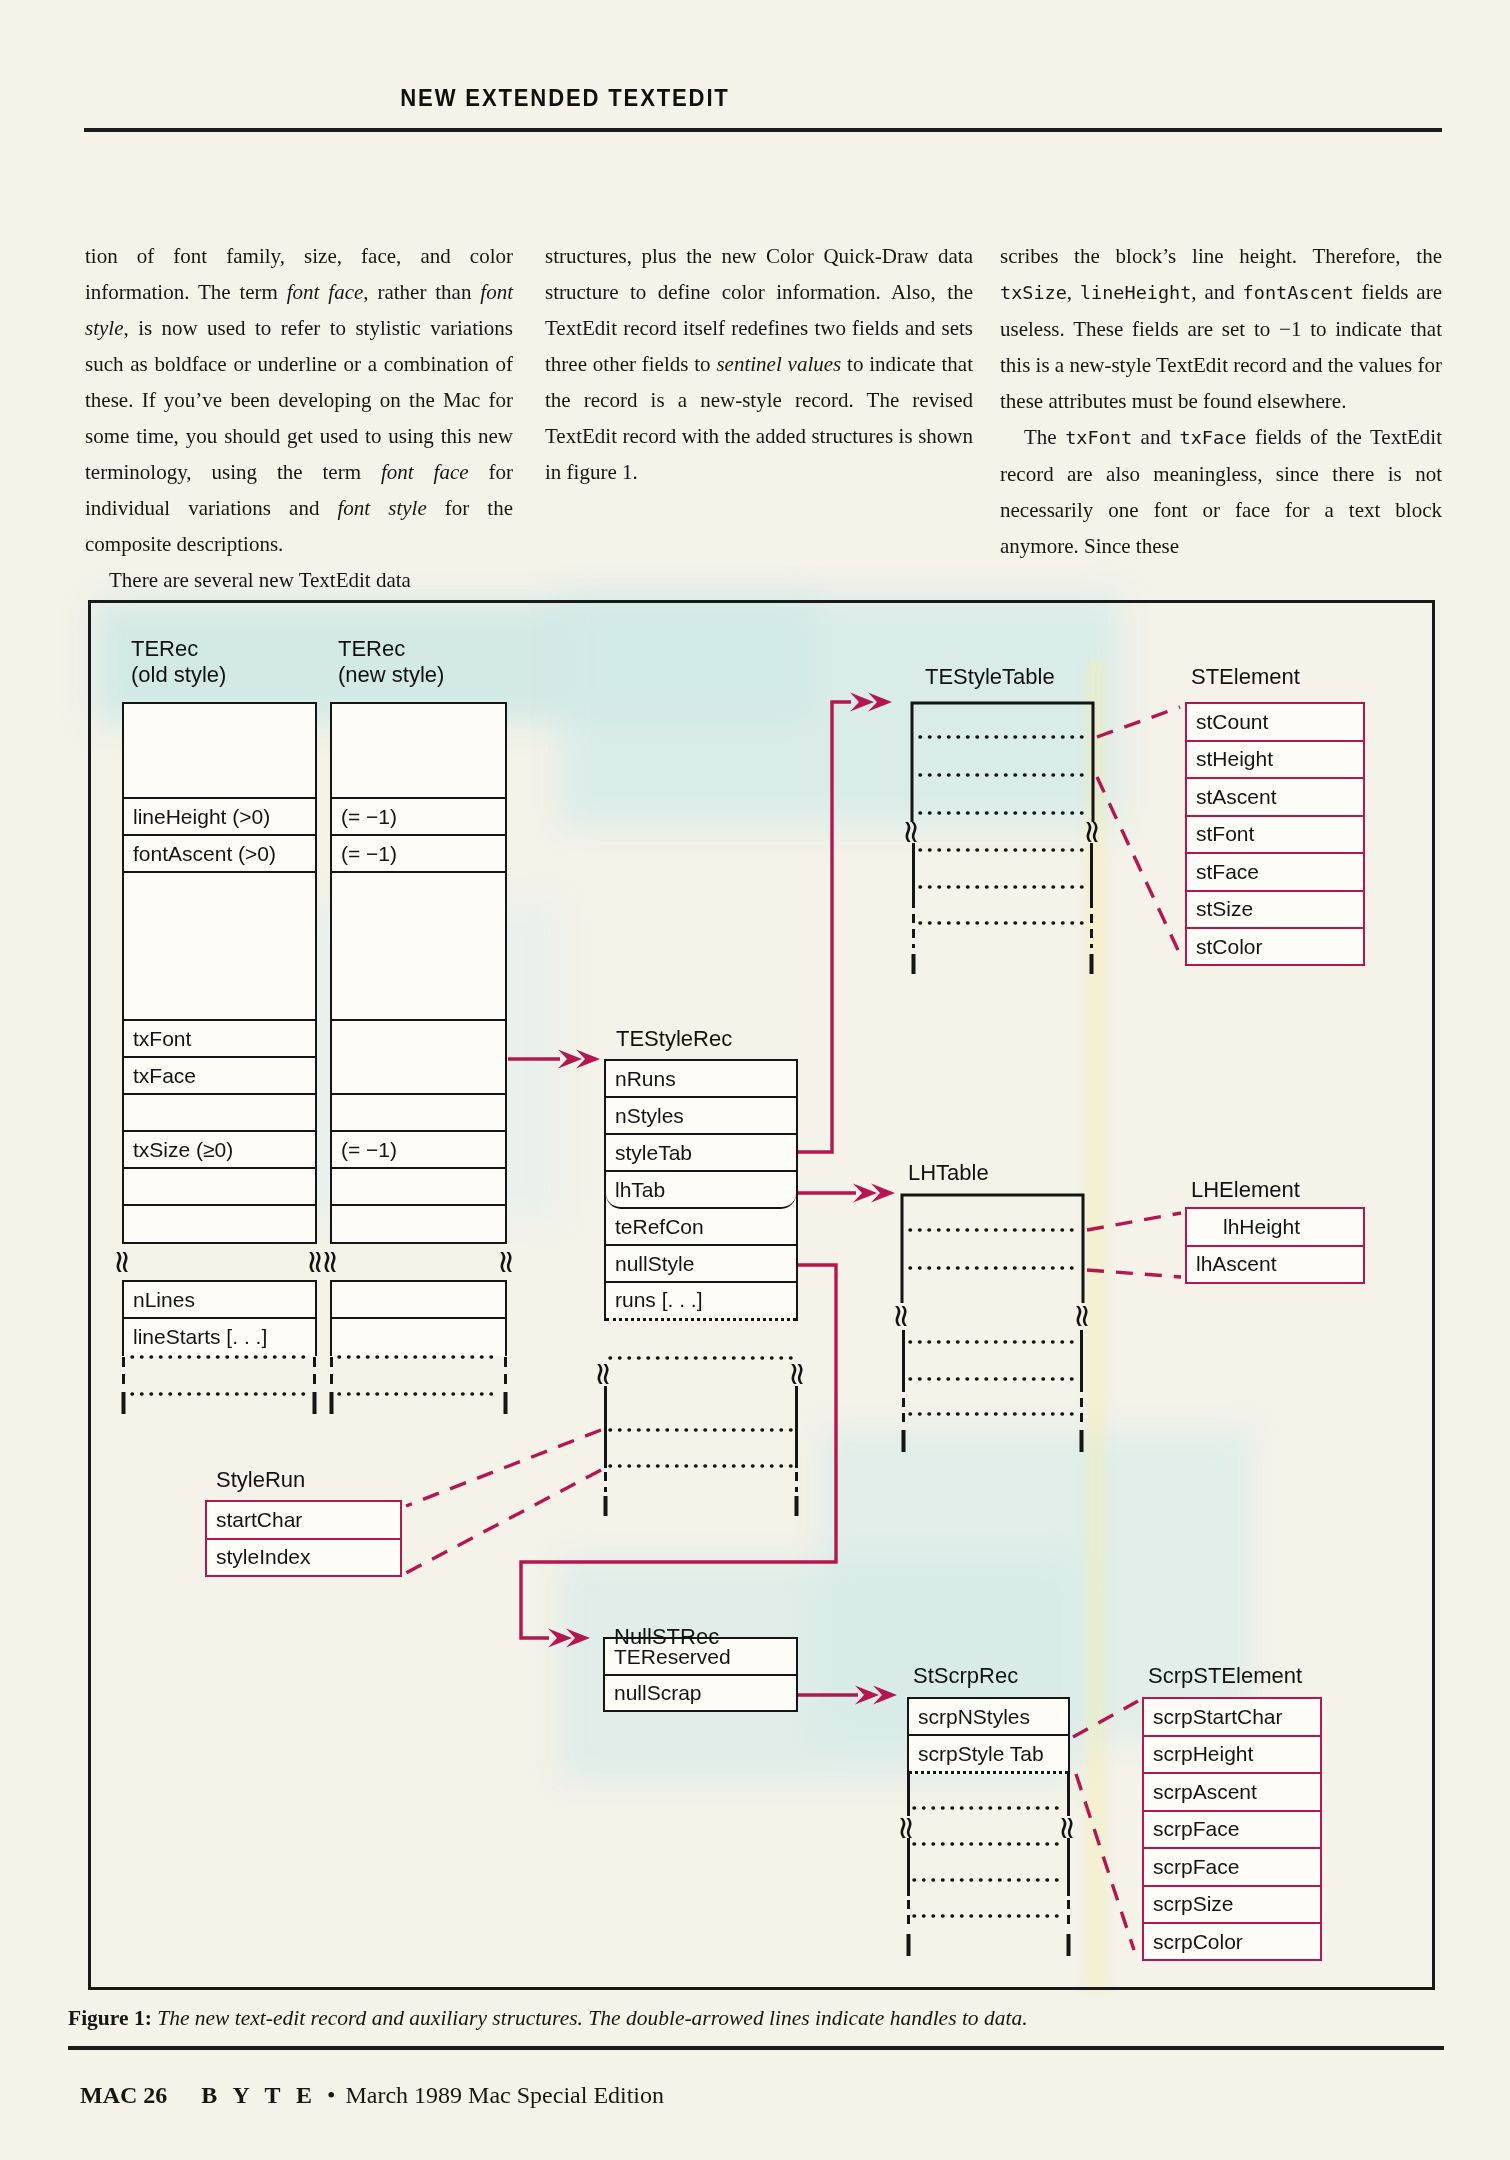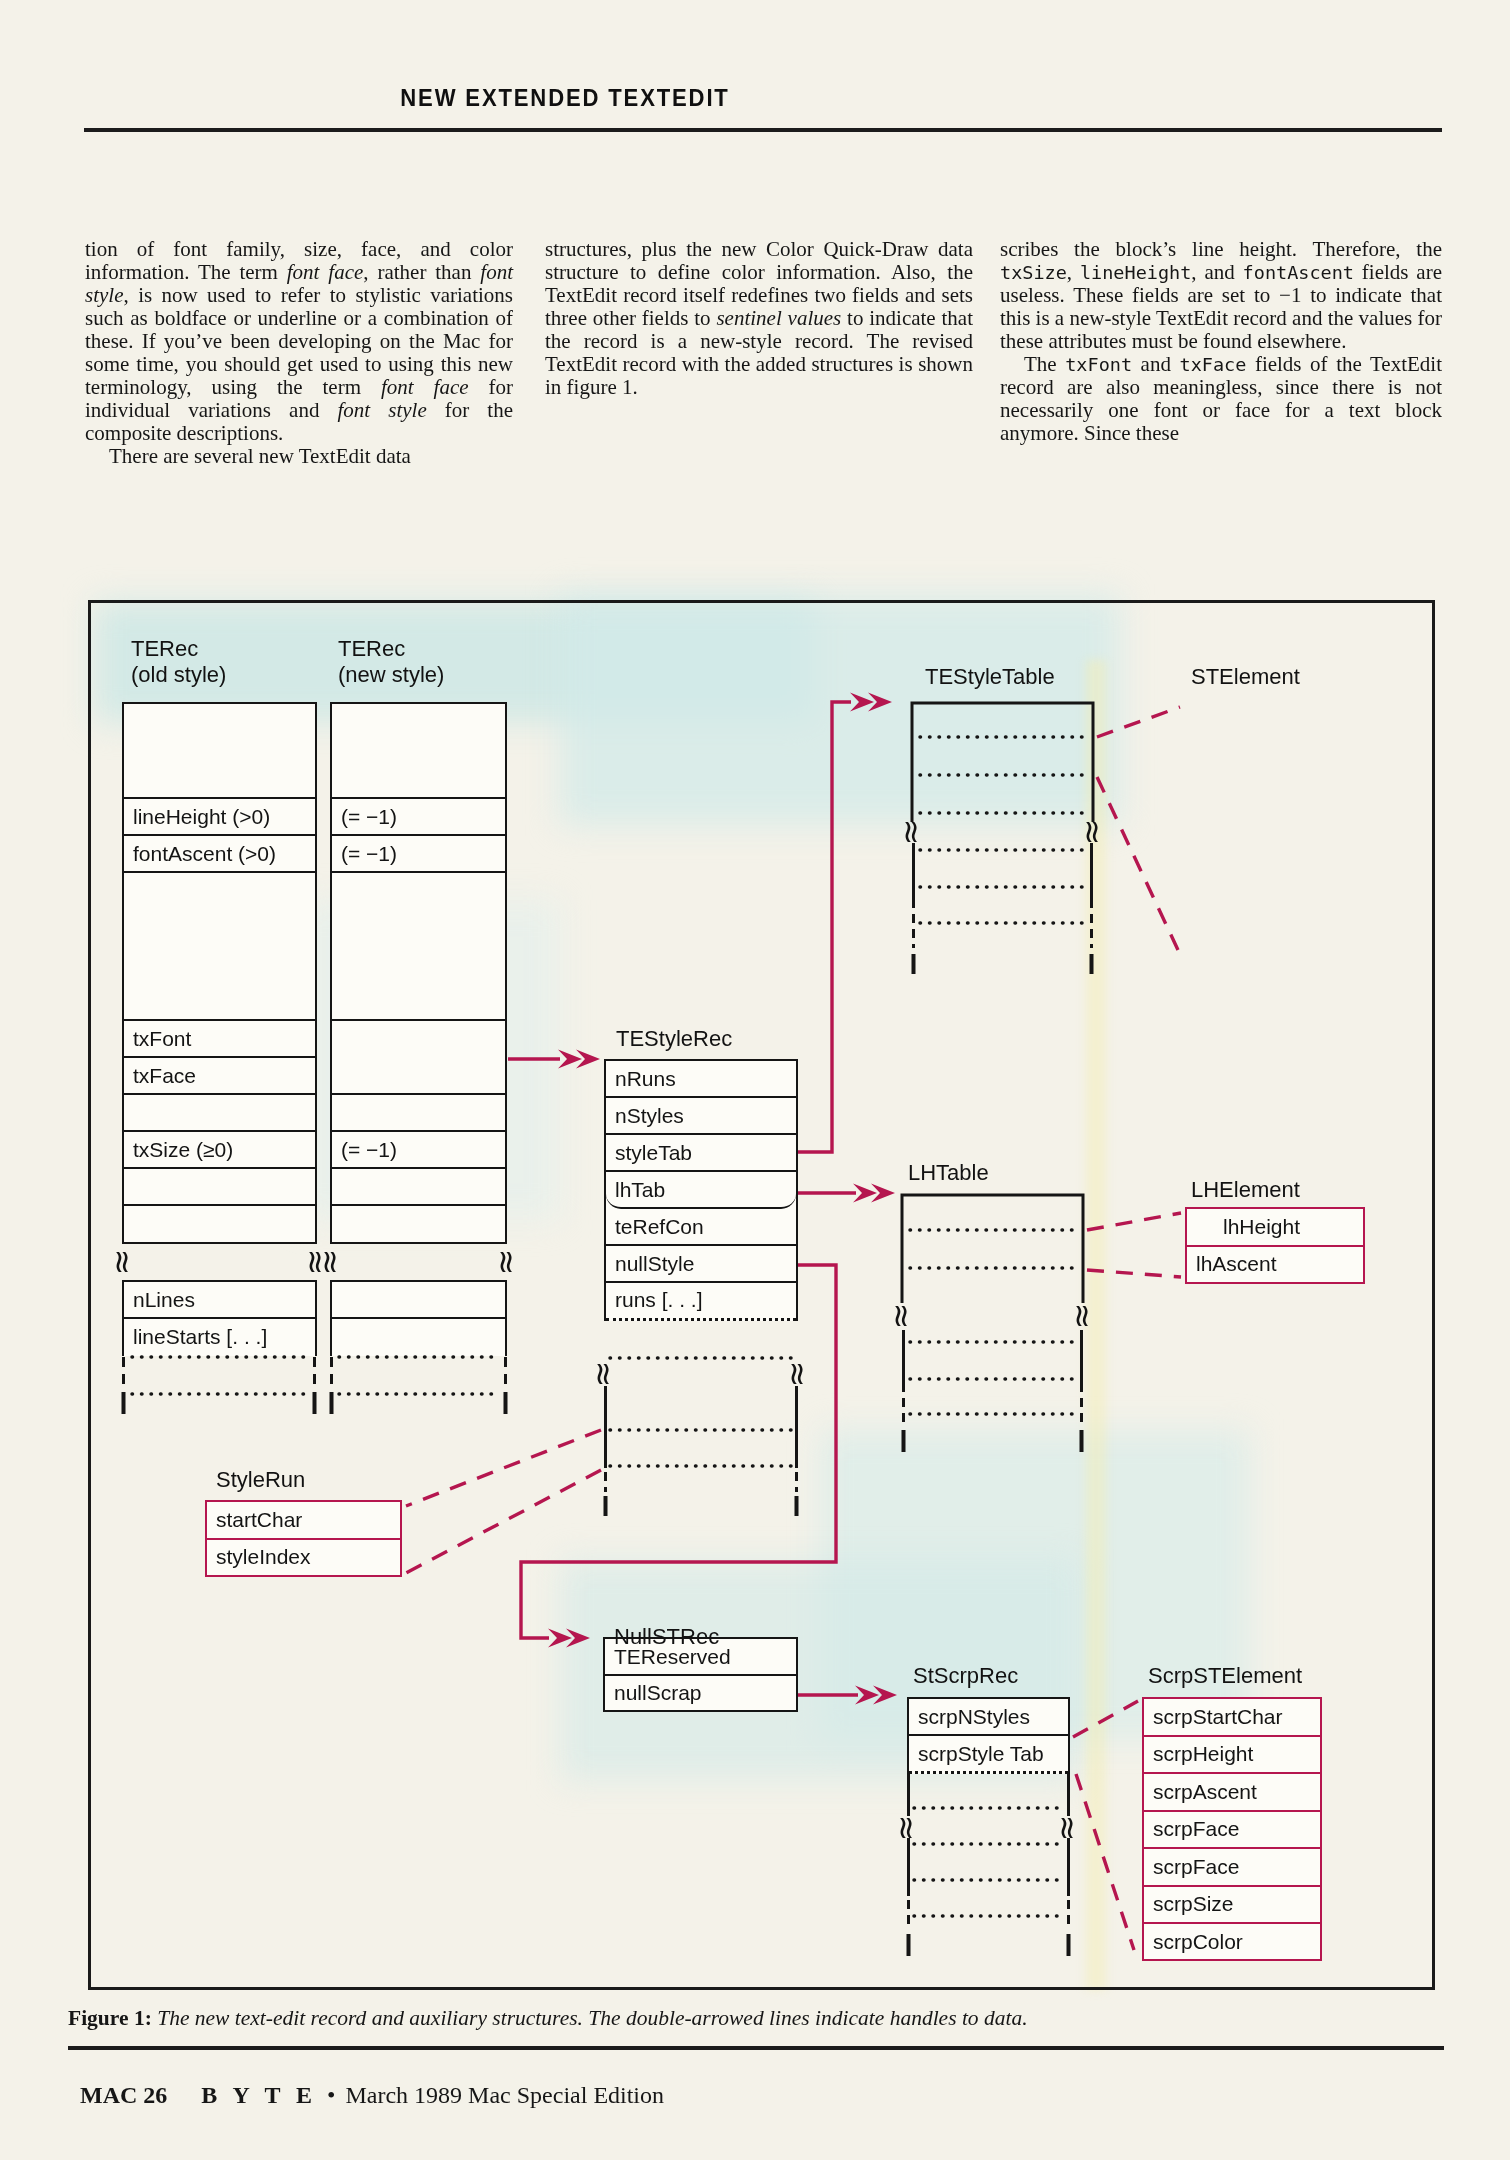--- a/index.html
+++ b/index.html
@@ -4,21 +4,21 @@
 <style>
   :root{ --accent:#b5164f; --ink:#161616; }
   html,body{margin:0;padding:0;background:#e9e7e0;}
   #page{position:relative;width:1510px;height:2160px;background:#f4f2e9;overflow:hidden;
         font-family:"Liberation Serif",serif;color:var(--ink);}
   .patch{position:absolute;filter:blur(16px);pointer-events:none;}
   .hdr{position:absolute;left:215px;top:84px;width:700px;text-align:center;
        font-family:"Liberation Sans",sans-serif;font-weight:700;font-size:24px;
        letter-spacing:2px;transform:scaleX(.92);color:#101010;}
   .rule{position:absolute;background:#1c1c1c;height:3.5px;}
-  .colwrap{position:absolute;top:238px;font-size:21px;line-height:23px;text-align:justify;}
+  .colwrap{position:absolute;top:238px;font-size:21px;line-height:36px;text-align:justify;}
   .colwrap p{margin:0;}
   .colwrap p.indent{text-indent:24px;}
   .seg-i{font-style:italic;}
   .seg-m{font-family:"DejaVu Sans Mono",monospace;font-size:18.5px;}
   .frame{position:absolute;left:88px;top:600px;width:1347px;height:1390px;
          border:3.5px solid #1a1a1a;box-sizing:border-box;z-index:2;}
   .dbox{position:absolute;box-sizing:border-box;background:#fdfcf7;z-index:4;}
   .bk{border:2.5px solid #151515;}
   .bk-nb{border:2.5px solid #151515;border-bottom:none;}
   .cr{border:2.5px solid var(--accent);}
@@ -123,20 +123,29 @@
   <div class="dbox bk-nb" style="left:604px;top:1059px;width:194px;height:262px;">
     <div class="cell bb" style="height:37px;">nRuns</div>
     <div class="cell bb" style="height:37px;">nStyles</div>
     <div class="cell bb" style="height:37px;">styleTab</div>
     <div class="cell bb" style="height:37px;border-radius:15px;">lhTab</div>
     <div class="cell bb" style="height:37px;">teRefCon</div>
     <div class="cell bb" style="height:37px;">nullStyle</div>
     <div class="cell bbd" style="height:37.5px;">runs [. . .]</div>
   </div>
 
+  <div class="dbox cr" style="left:1185px;top:702px;width:180px;">
+    <div class="cell cbb" style="height:37.5px;">stCount</div>
+    <div class="cell cbb" style="height:37.5px;">stHeight</div>
+    <div class="cell cbb" style="height:37.5px;">stAscent</div>
+    <div class="cell cbb" style="height:37.5px;">stFont</div>
+    <div class="cell cbb" style="height:37.5px;">stFace</div>
+    <div class="cell cbb" style="height:37.5px;">stSize</div>
+    <div class="cell" style="height:35px;">stColor</div>
+  </div>
 
   <div class="dbox cr" style="left:1185px;top:1207px;width:180px;">
     <div class="cell cbb" style="height:37.5px;padding-left:36px;">lhHeight</div>
     <div class="cell" style="height:35px;">lhAscent</div>
   </div>
 
   <div class="dbox cr" style="left:205px;top:1500px;width:197px;">
     <div class="cell cbb" style="height:37.5px;">startChar</div>
     <div class="cell" style="height:35px;">styleIndex</div>
   </div>

